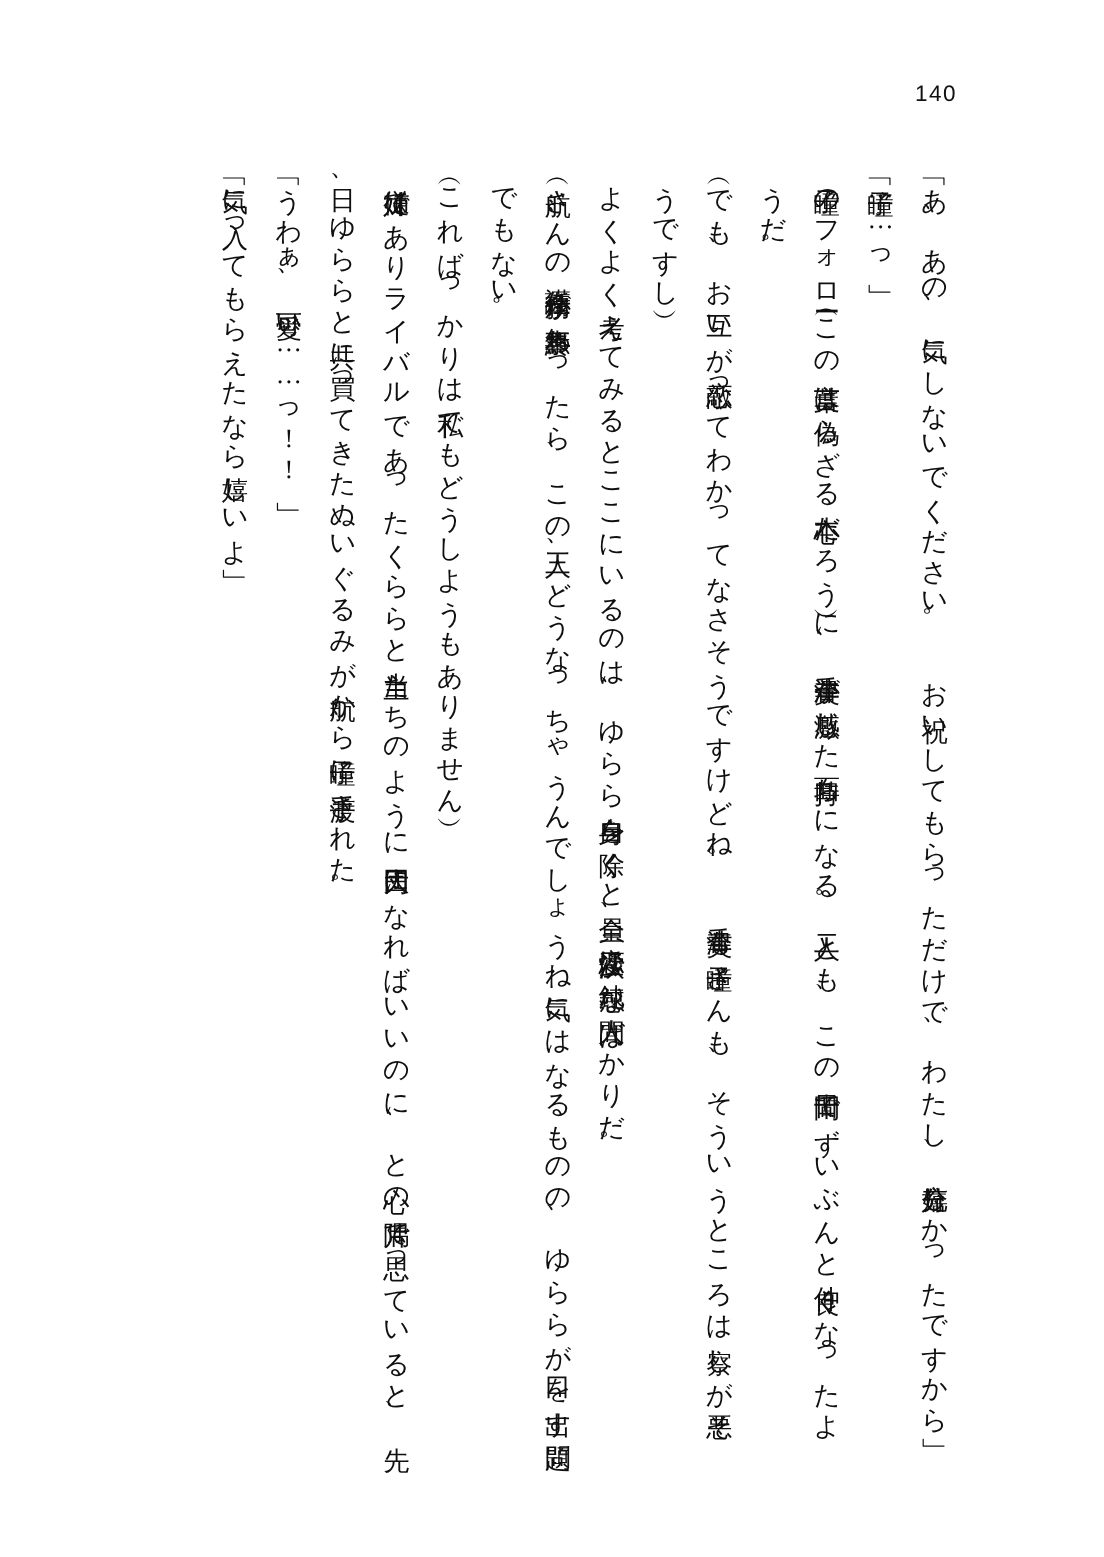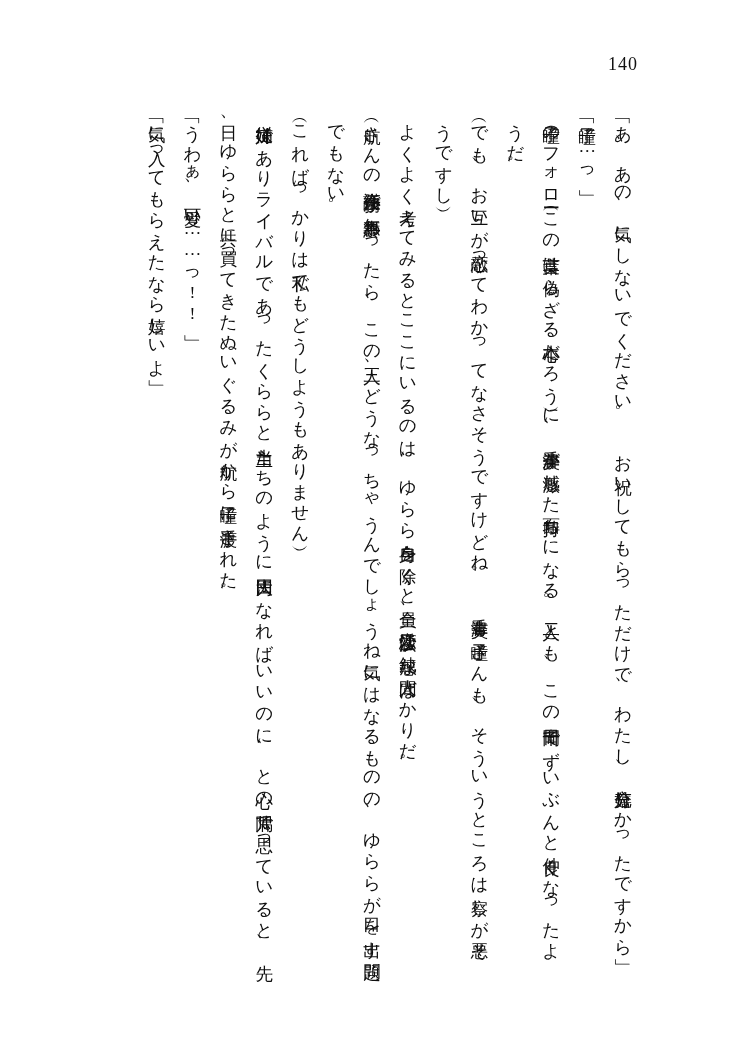--- a/index.html
+++ b/index.html
@@ -21,23 +21,23 @@
     top: 0;
     width: 736px;
     height: 1038px;
     background: #ffffff;
   }
   
   .page-number {
     position: absolute;
     top: 54px;
     right: 98px;
-    font-size: 18px;
+    font-size: 15px;
     letter-spacing: 1px;
-    font-family: Liberation Serif, serif;
+    font-family: Liberation Sans, sans-serif;
     color: #111;
   }
   
   .body-text {
     position: absolute;
     top: 112px;
     right: 96px;
     height: 840px;
     width: 560px;
     writing-mode: vertical-rl;

